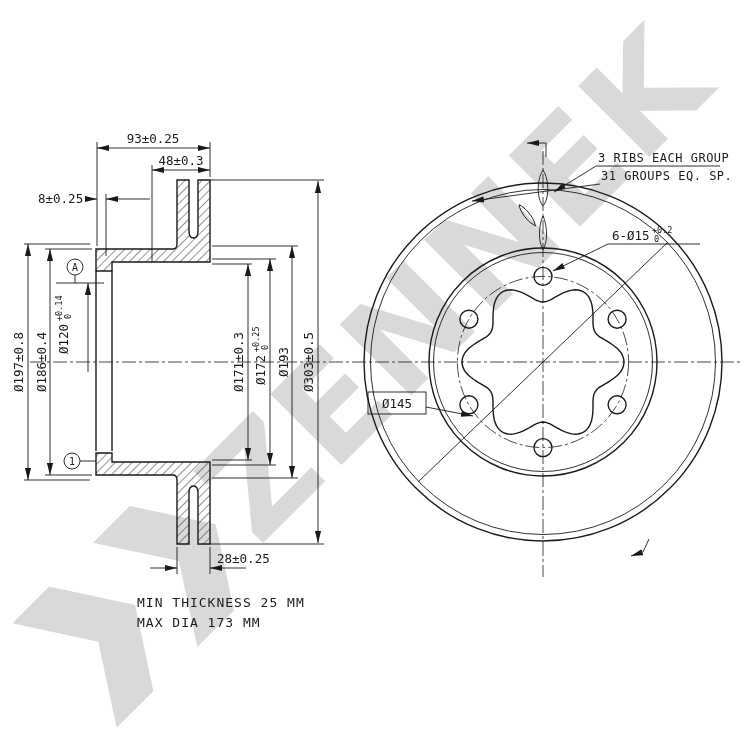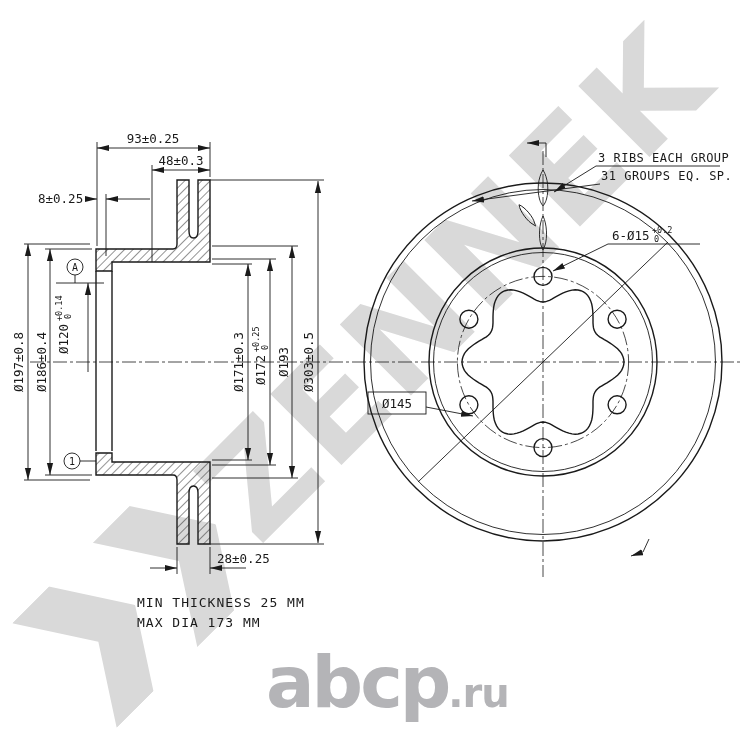--- a/index.html
+++ b/index.html
@@ -190,17 +190,13 @@
       <text class="toltxt" x="654" y="242" text-anchor="start">0</text>
       <line class="thin" x1="608" y1="244" x2="700" y2="244"></line>
       <line class="thin" x1="608" y1="244" x2="553" y2="271" marker-end="url(#arrE)"></line>
 
       <rect class="thin" x="368" y="392" width="58" height="22"></rect>
       <text class="dimtxt" x="397" y="408" text-anchor="middle">Ø145</text>
       <line class="thin" x1="426" y1="407" x2="473" y2="416" marker-end="url(#arrE)"></line>
     </g>
   </svg>
 
-  <div id="abcp">
-    <span class="main">abcp</span>
-    <span class="tld">.ru</span>
-  </div>
 </div>
 
 </body></html>

